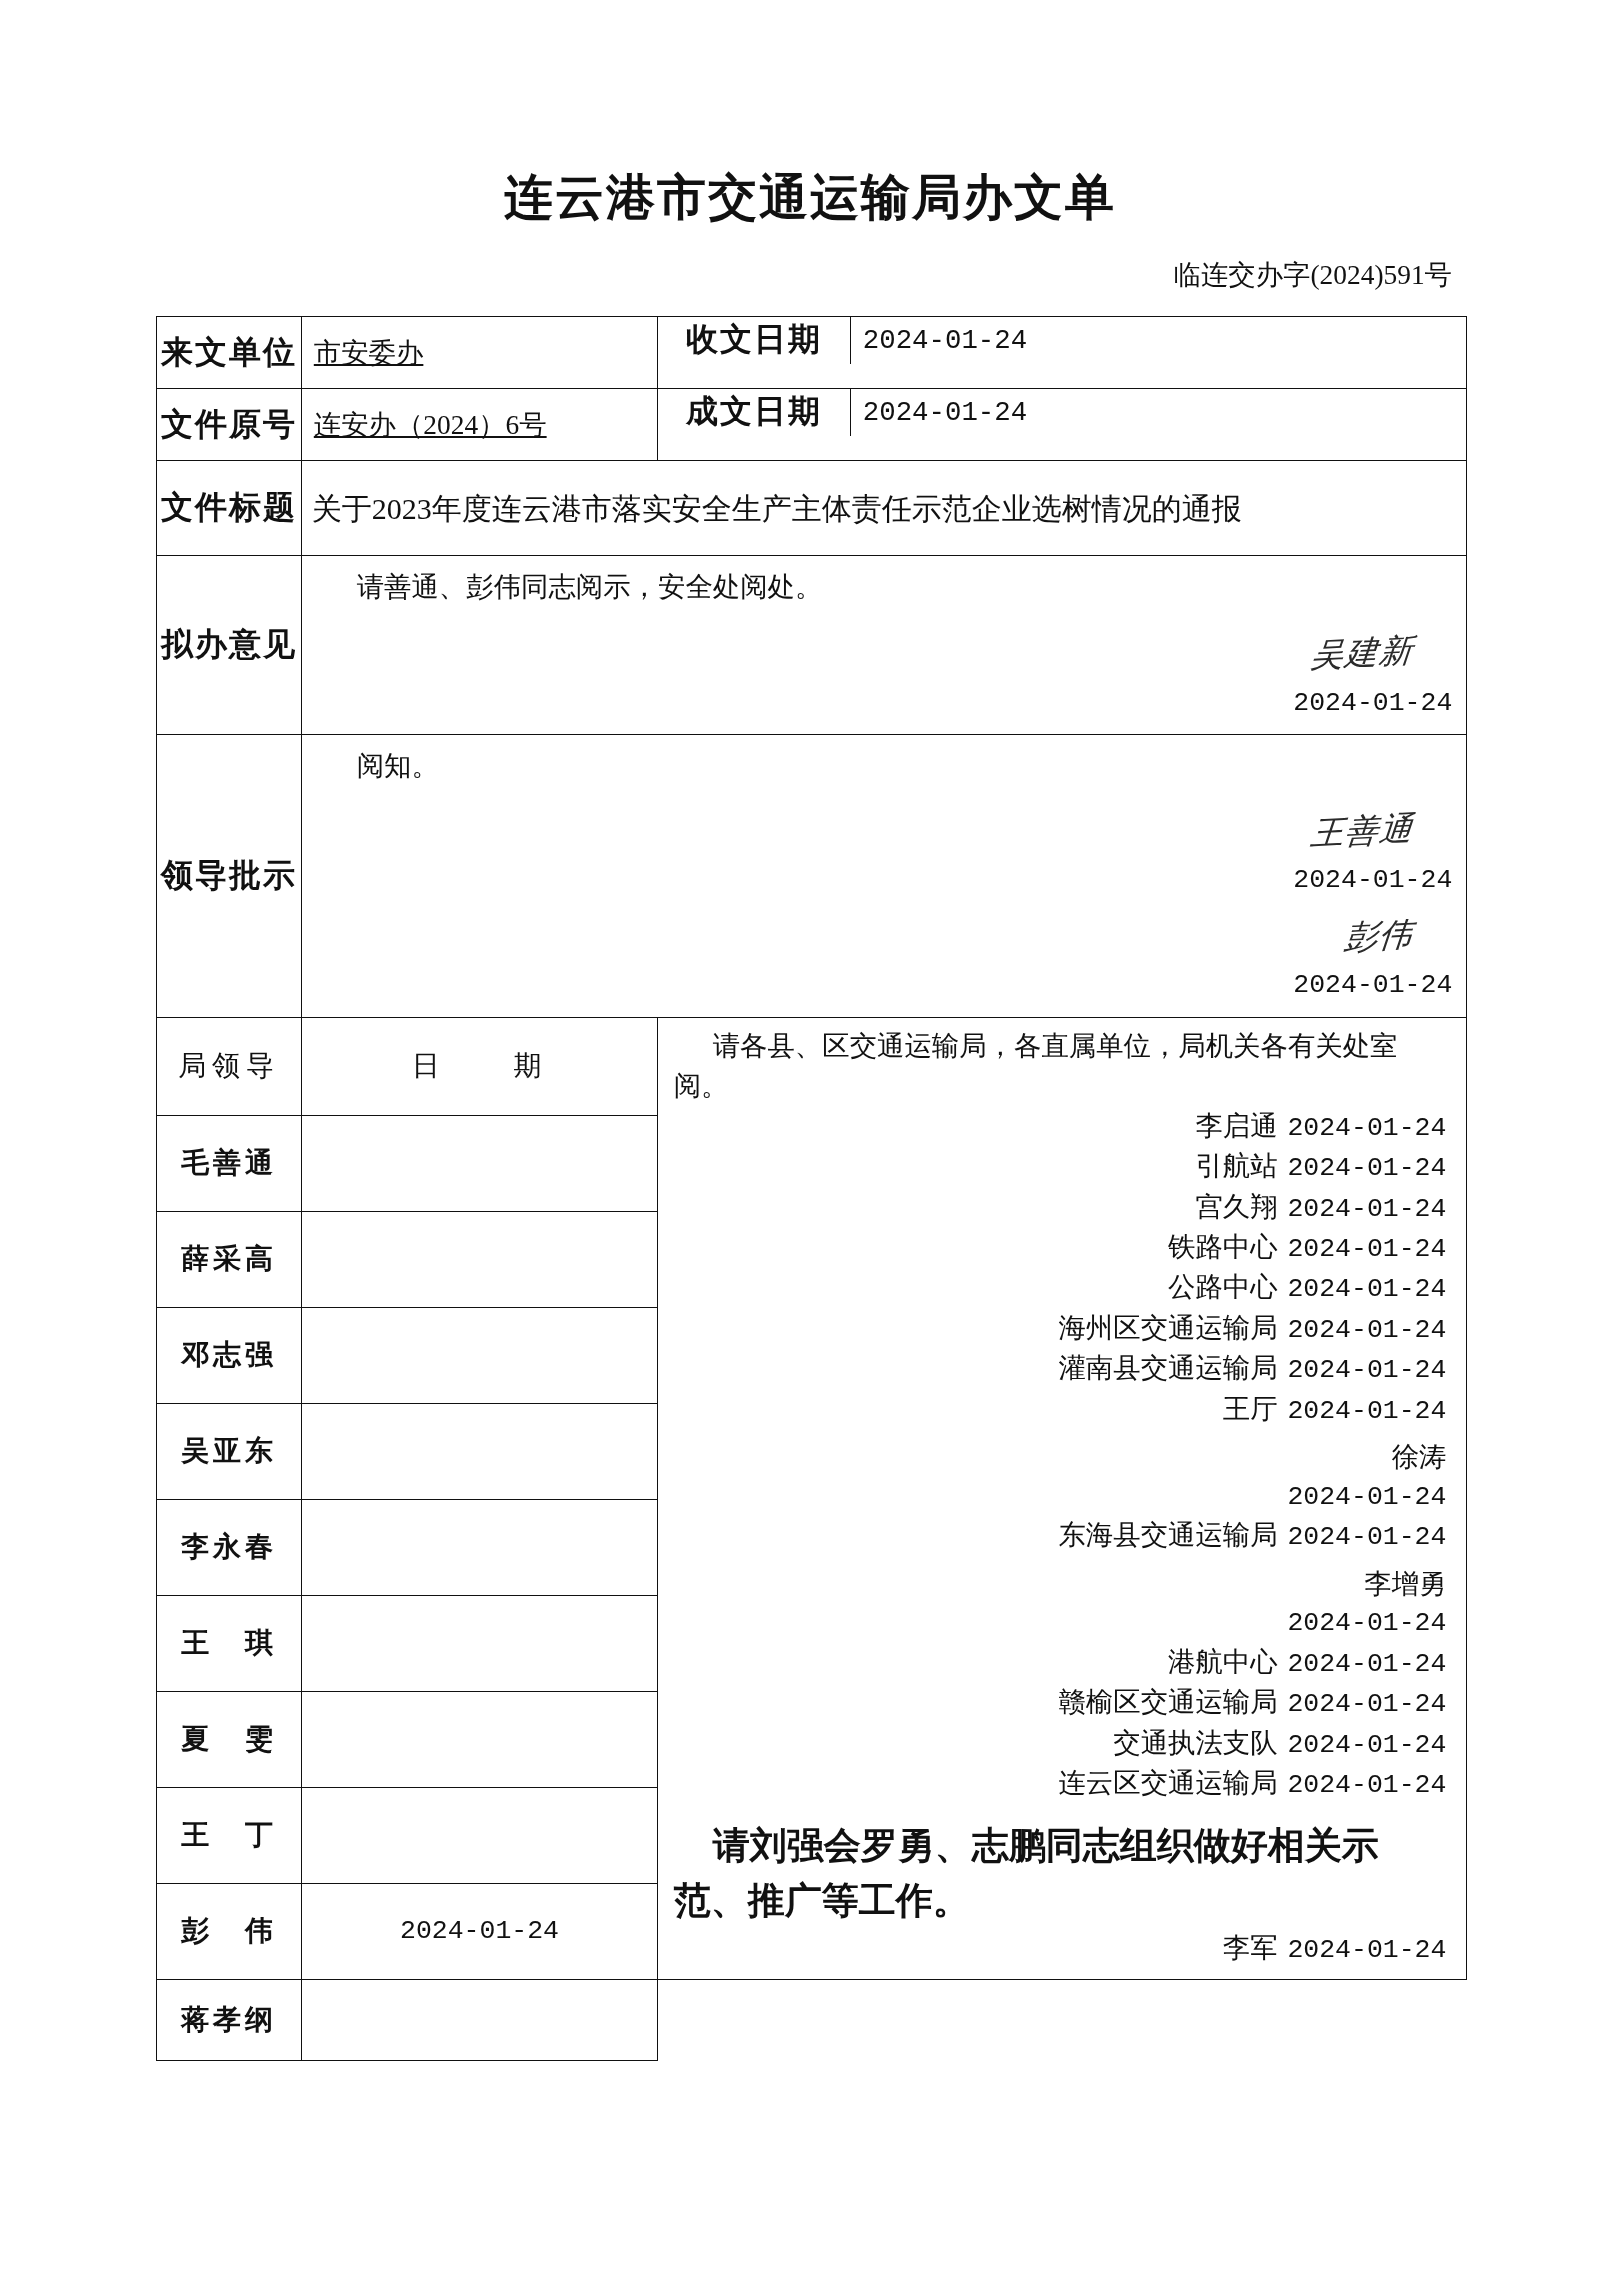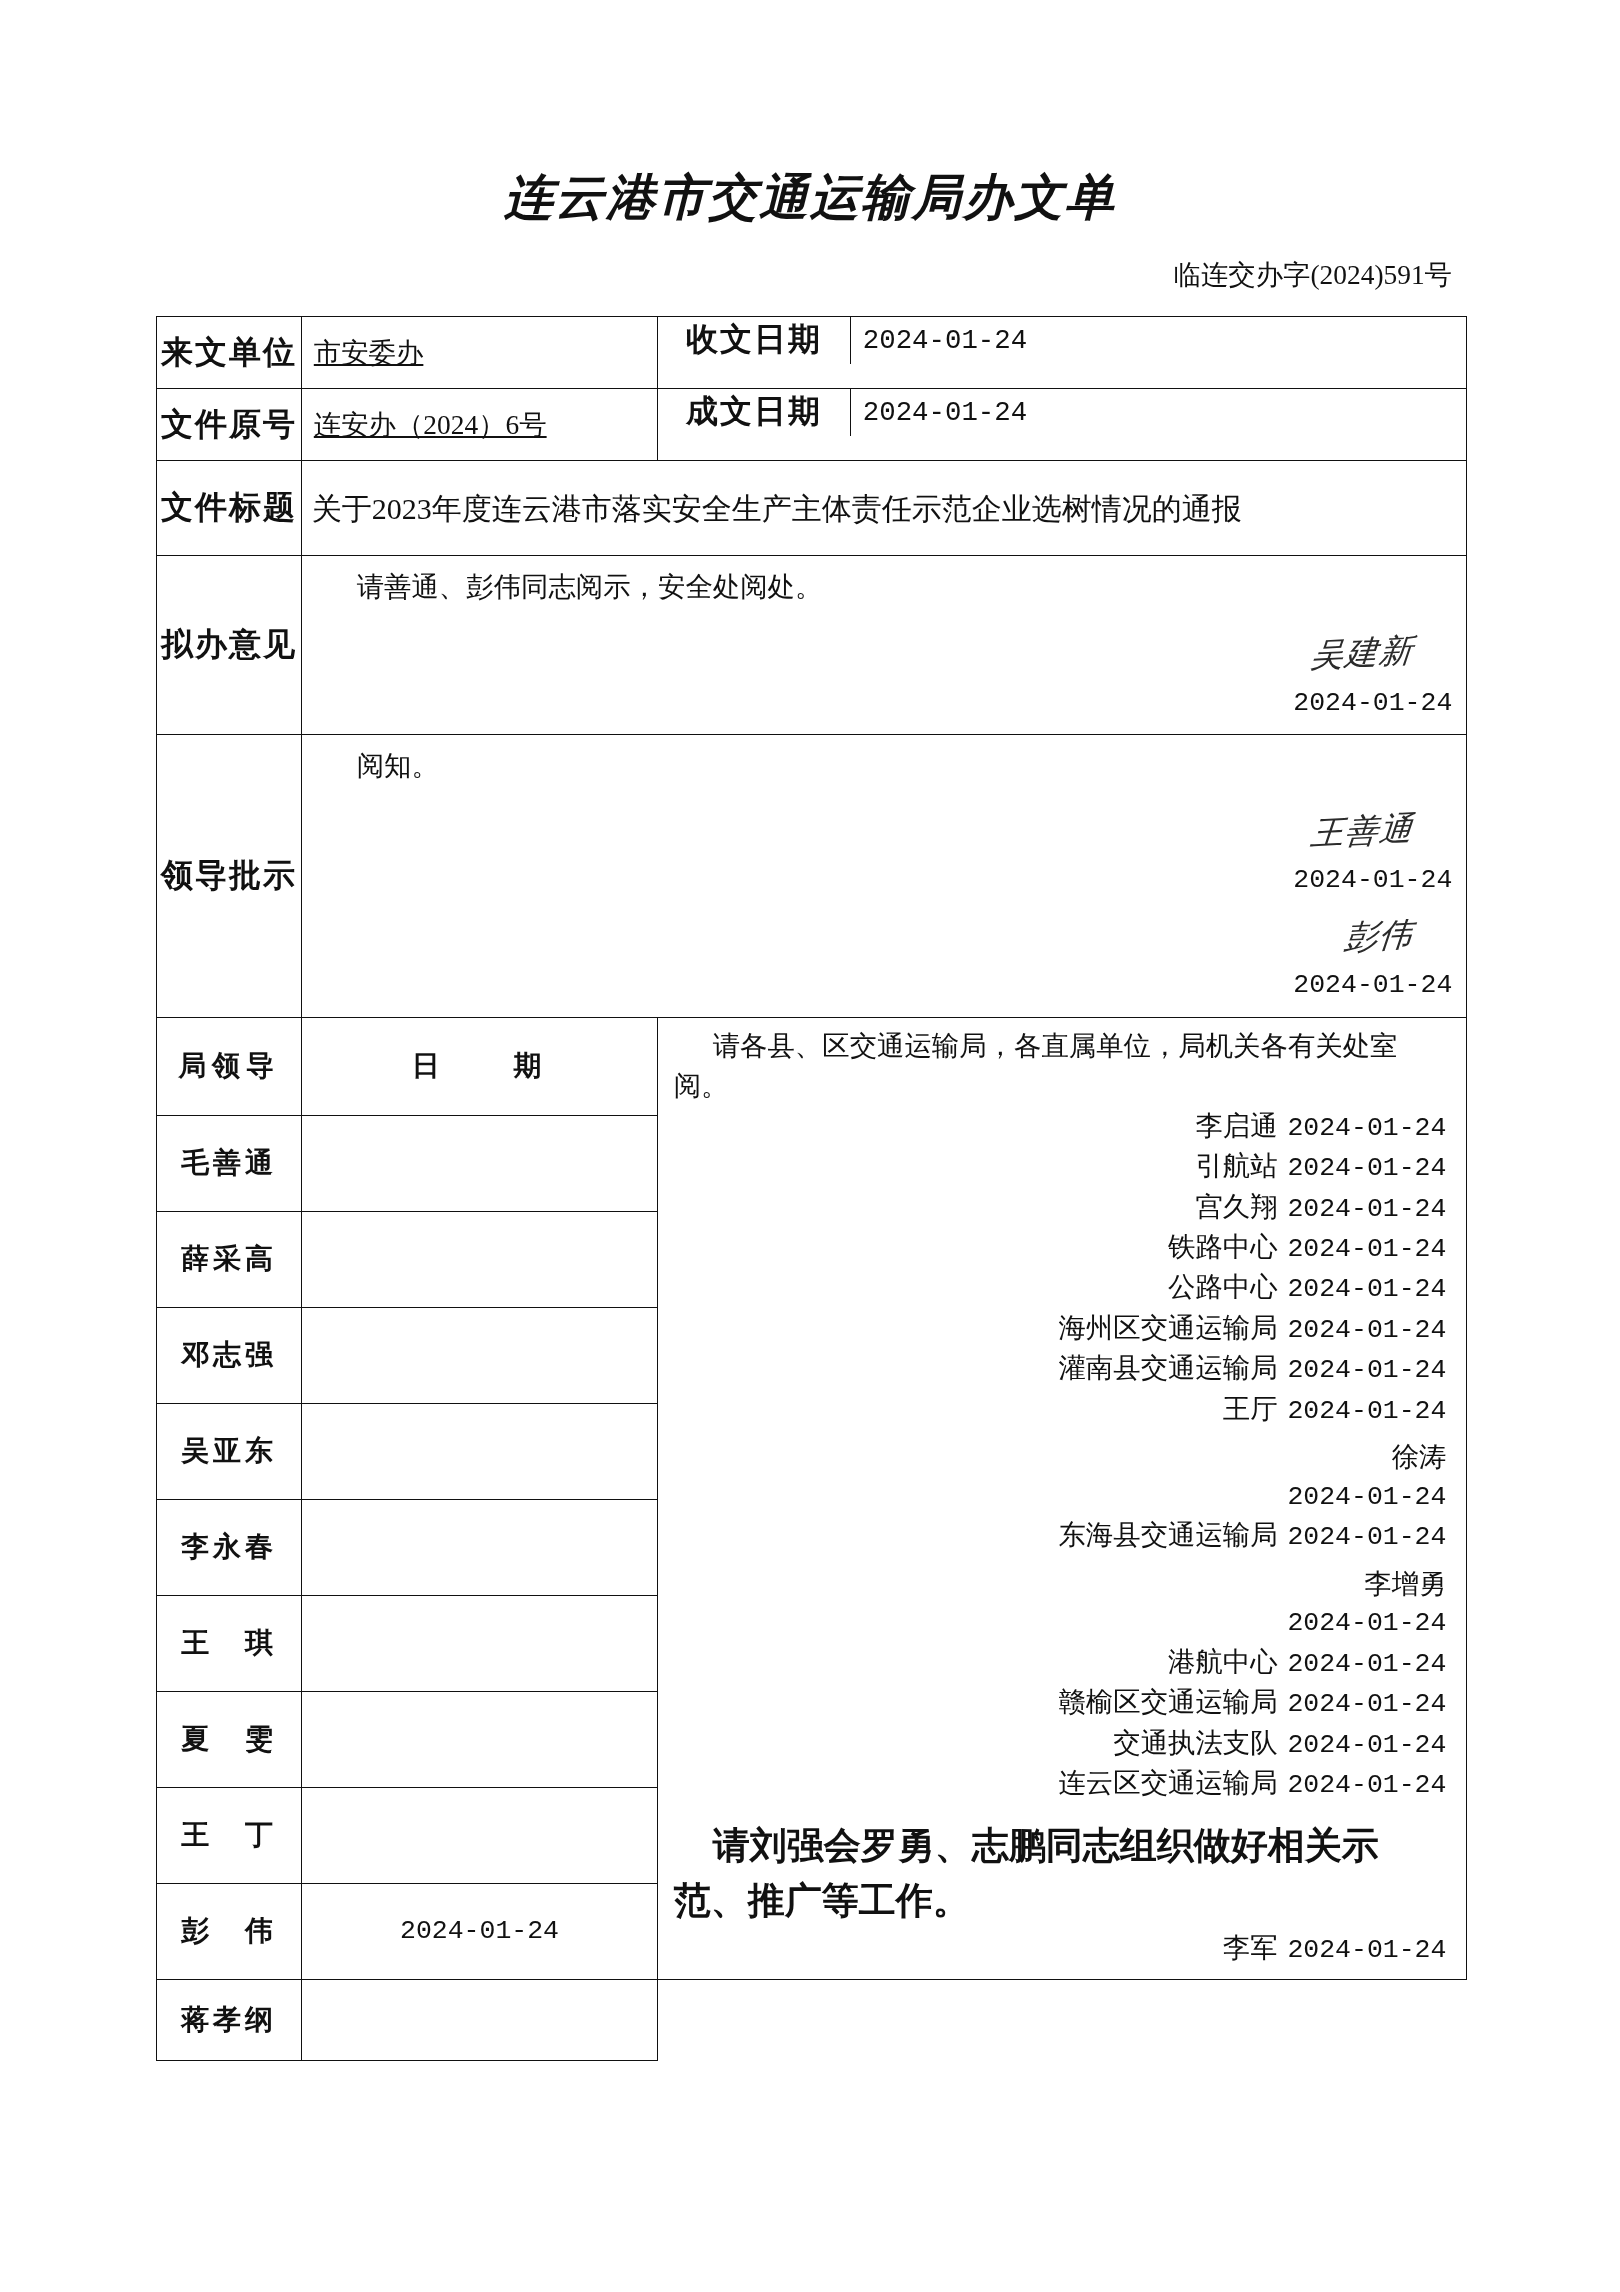--- a/index.html
+++ b/index.html
@@ -24,21 +24,20 @@
   .doc-title {
     position: absolute;
     left: 0;
     top: 165px;
     width: 1620px;
     text-align: center;
     font-size: 49px;
     font-weight: bold;
     letter-spacing: 2px;
     font-family: "Liberation Serif", "DejaVu Serif", serif;
-    font-style: italic;
   }
   .doc-number {
     position: absolute;
     right: 168px;
     top: 257px;
     font-size: 27.4px;
     font-family: Liberation Serif, serif;
   }
   table.main {
     position: absolute;
@@ -106,21 +105,21 @@
   .sig-date {
     font-family: "Liberation Mono", "DejaVu Sans Mono", monospace;
     font-size: 26.5px;
     display: block;
     text-align: right;
     margin-top: 2px;
   }
   .leader-head {
     text-align: center;
     font-size: 28px;
-    font-weight: bold;
+    font-weight: normal;
     letter-spacing: 5.9px;
     vertical-align: middle !important;
   }
   .leader-name {
     text-align: center;
     font-size: 28px;
     font-weight: bold;
     letter-spacing: 3.9px;
     vertical-align: middle !important;
     height: 80px;

